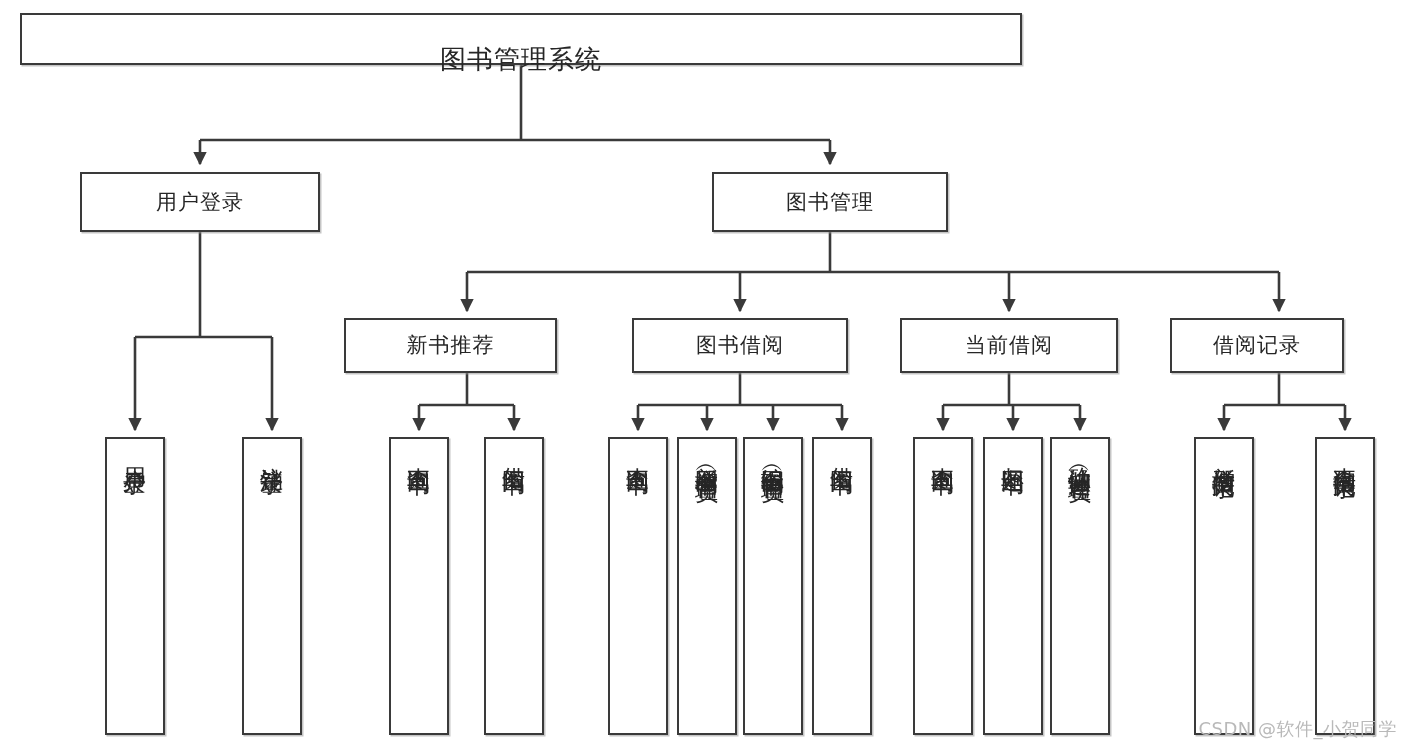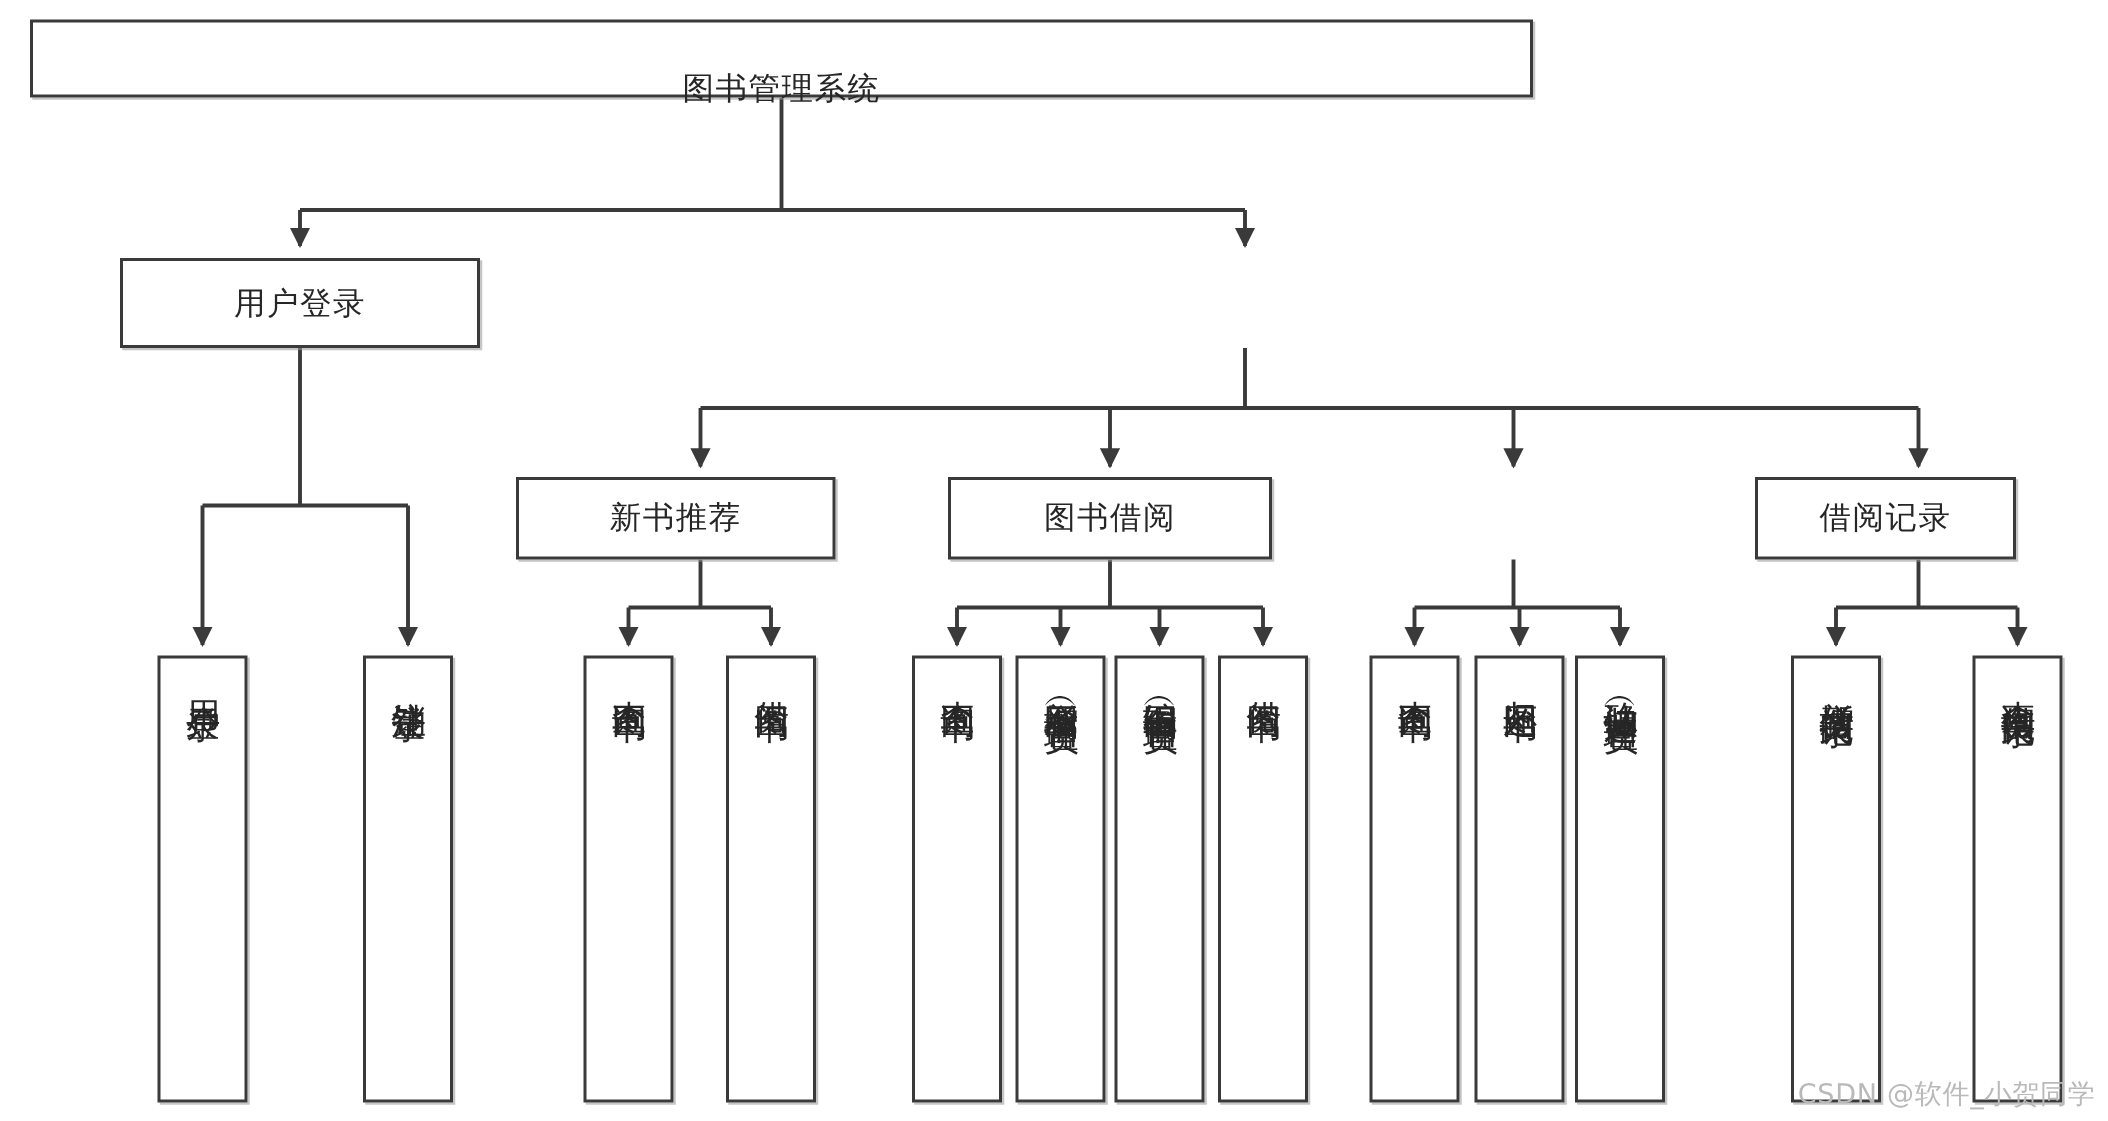--- a/index.html
+++ b/index.html
@@ -25,21 +25,21 @@
     box-shadow:1.5px 1.5px 0 rgba(150,150,150,0.55);
   }
   .node .label{
     color:#262626;
     font-size:21px;
     line-height:1.15;
     letter-spacing:1px;
     white-space:nowrap;
     font-family:"DejaVu Sans","Liberation Sans",sans-serif;
   }
-  .node.root .label{font-size:21px;margin-top:41px;}
+  .node.root .label{font-size:26px;margin-top:41px;}
   .node.leaf{
     border-width:2.4px;
     align-items:flex-start;
     padding-top:10px;
   }
   .node.leaf .label{
     writing-mode:vertical-rl;
     text-orientation:upright;
     font-size:23px;
     line-height:1.05;
@@ -114,29 +114,35 @@
   </svg>
 
   <div class="node root" style="left:20px;top:13px;width:1002px;height:52px;">
     <span class="label">图书管理系统</span>
   </div>
 
   <div class="node" style="left:80px;top:172px;width:240px;height:60px;">
     <span class="label">用户登录</span>
   </div>
 
+  <div class="node" style="left:712px;top:172px;width:236px;height:60px;">
+    <span class="label">图书管理</span>
+  </div>
 
   <div class="node" style="left:344px;top:318px;width:213px;height:55px;">
     <span class="label">新书推荐</span>
   </div>
 
   <div class="node" style="left:632px;top:318px;width:216px;height:55px;">
     <span class="label">图书借阅</span>
   </div>
 
+  <div class="node" style="left:900px;top:318px;width:218px;height:55px;">
+    <span class="label">当前借阅</span>
+  </div>
 
   <div class="node" style="left:1170px;top:318px;width:174px;height:55px;">
     <span class="label">借阅记录</span>
   </div>
 
   <div class="node leaf" style="left:105px;top:437px;width:60px;height:298px;">
     <span class="label">用户登录</span>
   </div>
 
   <div class="node leaf" style="left:242px;top:437px;width:60px;height:298px;">

